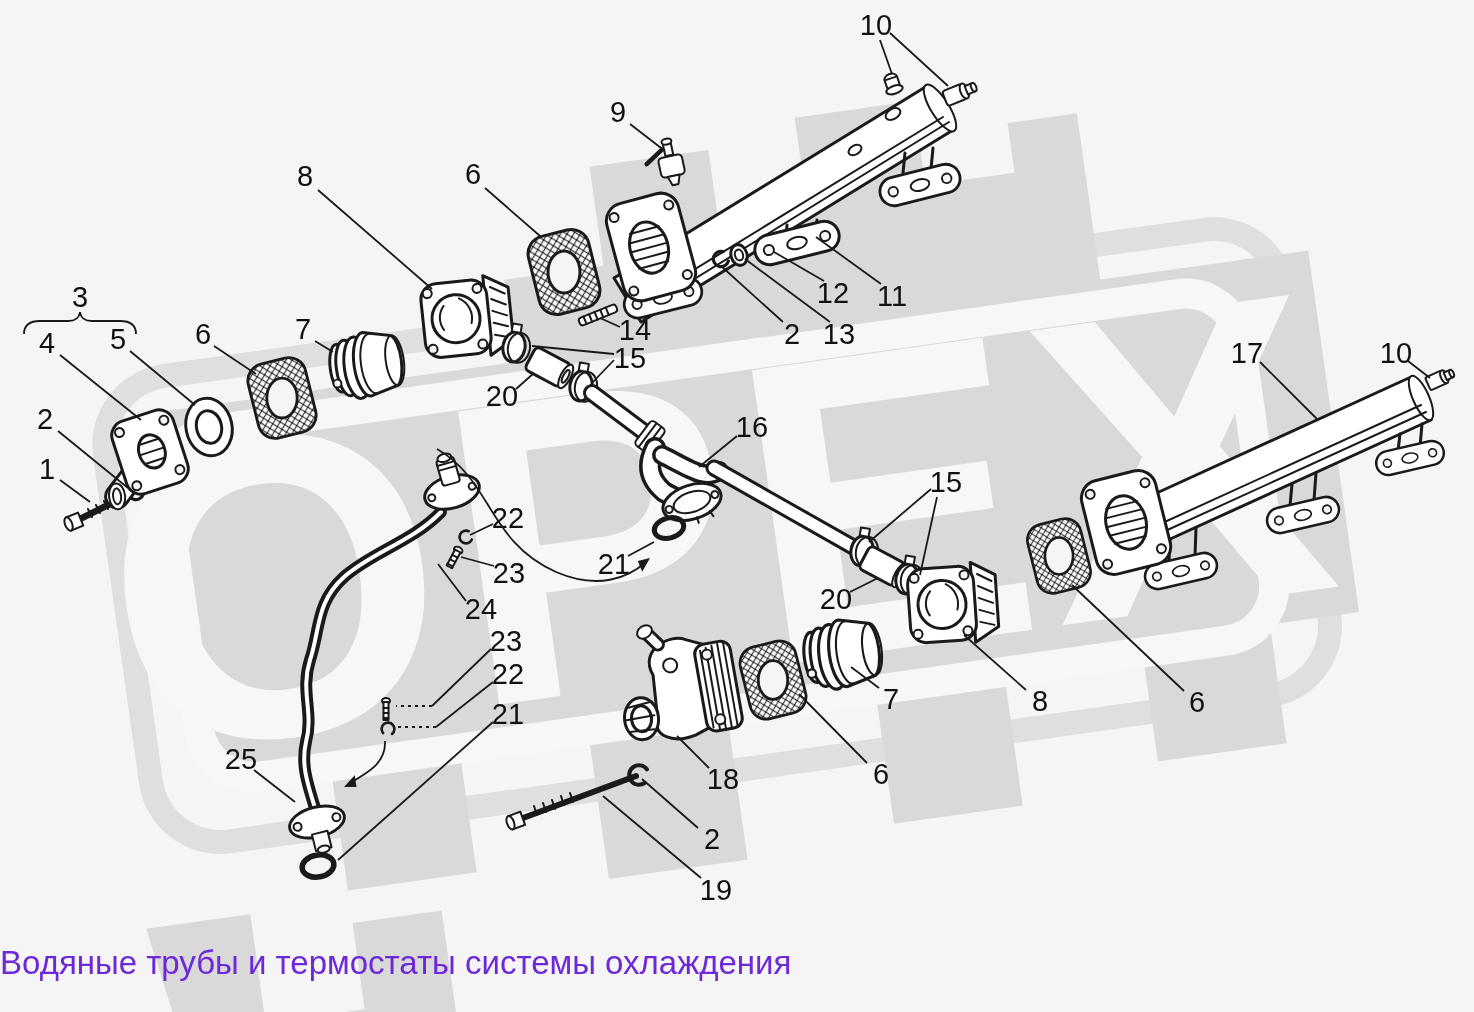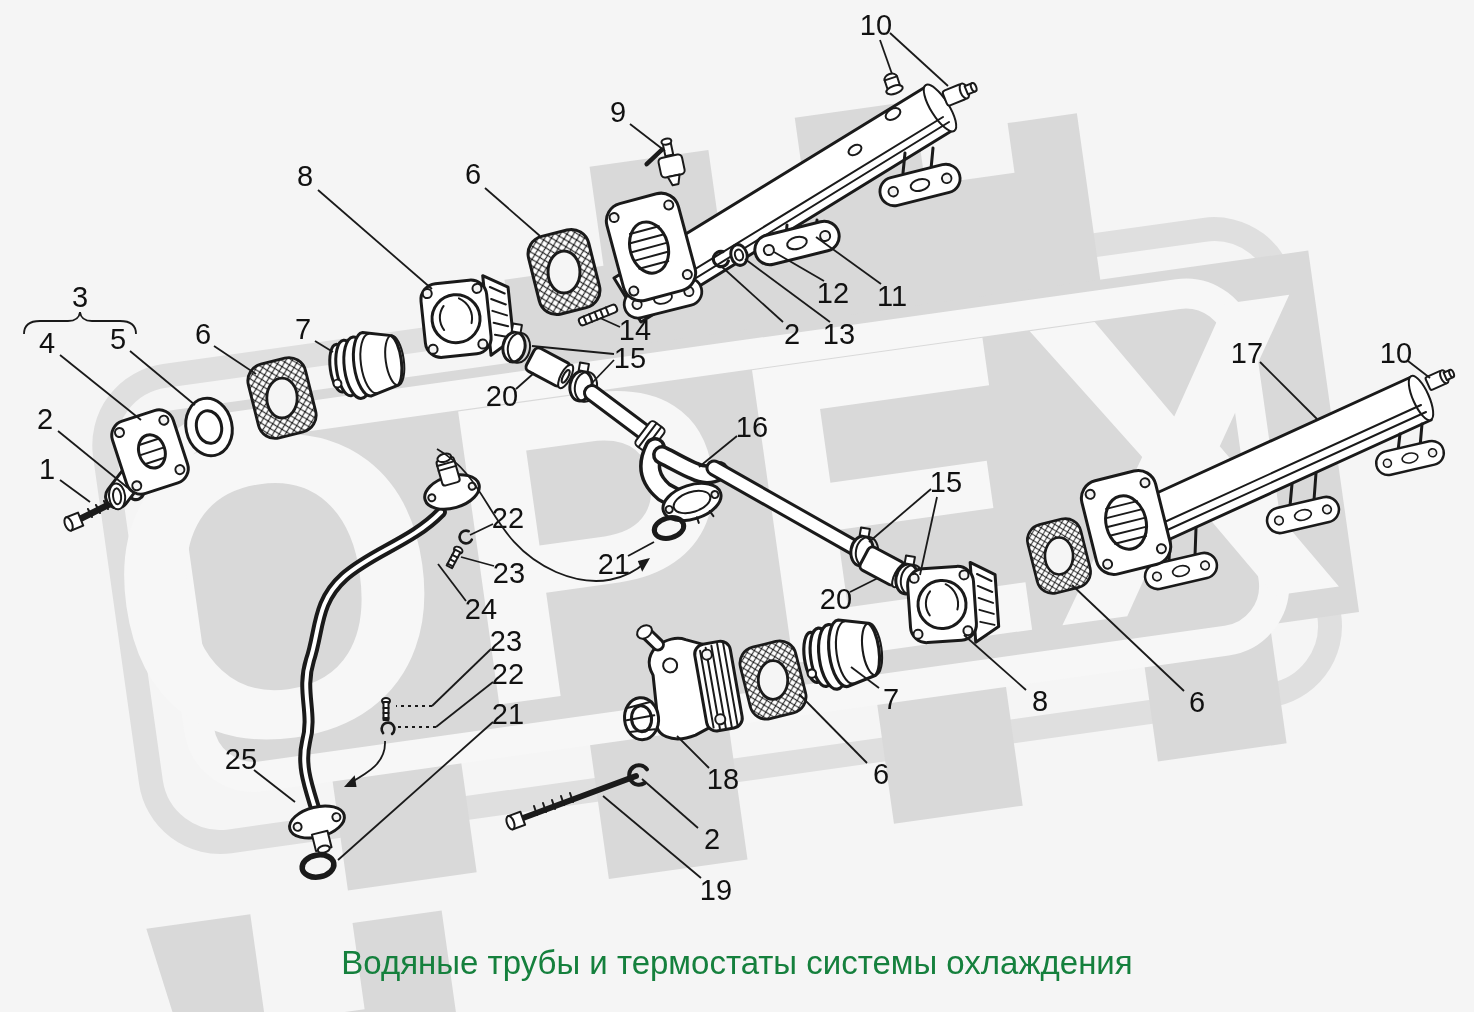--- a/index.html
+++ b/index.html
@@ -12,22 +12,22 @@
   .fw{fill:#ffffff;stroke:#1a1a1a;stroke-width:3;stroke-linejoin:round;}
   .fw2{fill:#ffffff;stroke:#1a1a1a;stroke-width:2;stroke-linejoin:round;}
   .hole{fill:#f5f5f5;stroke:#1a1a1a;stroke-width:2;}
   .leader{stroke:#1a1a1a;stroke-width:1.8;fill:none;}
   .leader.dash{stroke-dasharray:3 4;}
   .callout{font:400 29px "Liberation Sans",sans-serif;fill:#111;text-anchor:middle;}
   .wm-blob{fill:#d9d9d9;}
   .wm-ringO{fill:none;stroke:#dfdfdf;stroke-width:24;}
   .wm-ringI{fill:none;stroke:#f7f7f7;stroke-width:30;}
   .wm-text{font:700 430px "Liberation Sans",sans-serif;letter-spacing:10px;text-anchor:middle;}
-  .title{position:absolute;left:0;right:0;top:944px;text-align:center;
-         font:400 33px "Liberation Sans",sans-serif;color:#15803d;}
+  .title{position:absolute;left:0;right:0;top:944px;text-align:left;
+         font:400 33px "Liberation Sans",sans-serif;color:#6d28d9;}
 </style>
 </head>
 <body>
 
 <div class="stage">
 
 <svg width="1474" height="1012" viewBox="0 0 1474 1012">
   <defs>
     <pattern id="xh" width="8" height="8" patternUnits="userSpaceOnUse">
       <rect width="8" height="8" fill="#ffffff"></rect>

